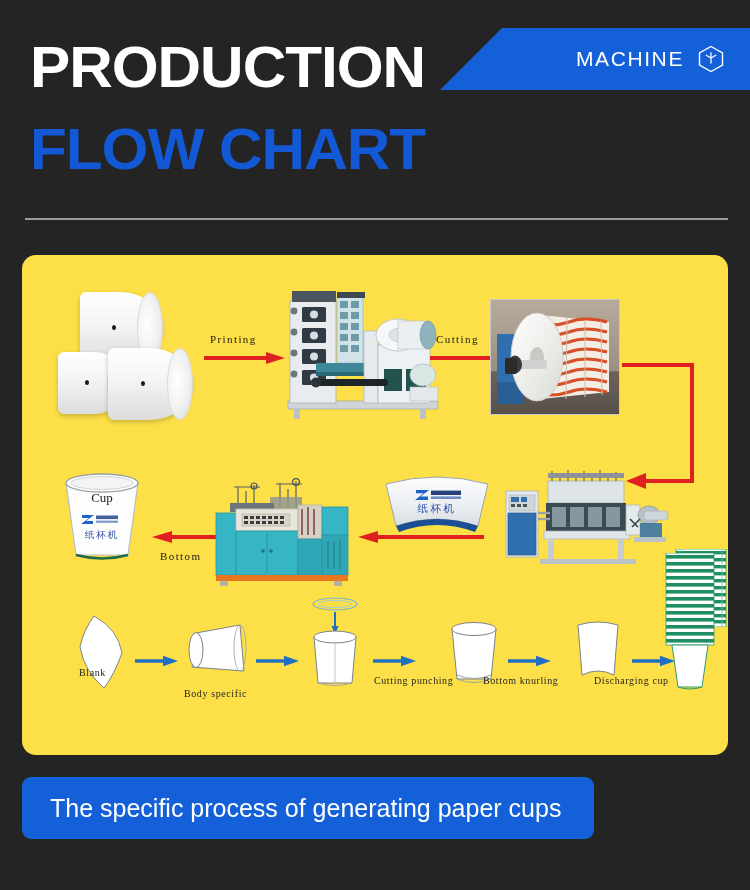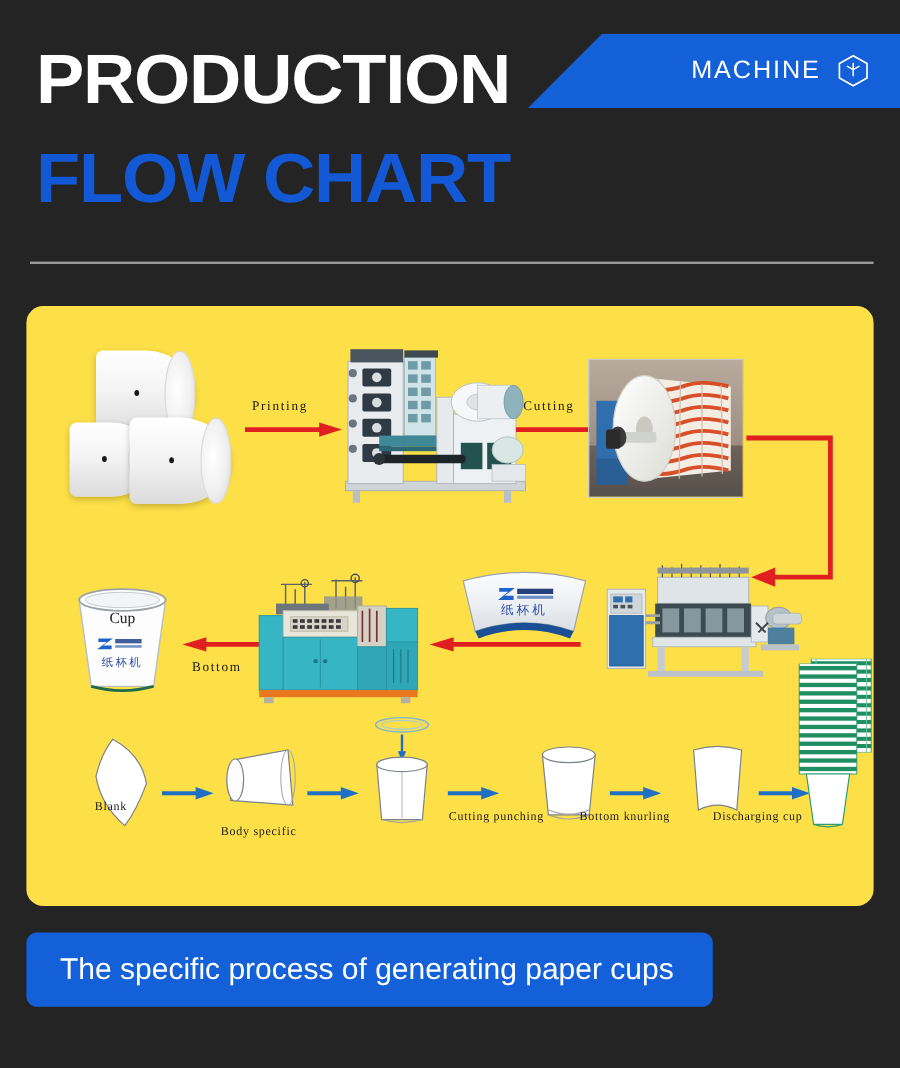--- a/index.html
+++ b/index.html
@@ -252,21 +252,21 @@
       <ellipse cx="24" cy="64.5" rx="7" ry="9" fill="#3b3b3b"></ellipse>
       <rect x="14" y="58" width="12" height="16" rx="2" fill="#2b2b2b"></rect>
     </svg>
   </div>
 
   <svg class="arrow-red" style="left:596px; top:104px; width:100px; height:148px;" viewBox="0 0 100 148">
     <path d="M4 6 L74 6 L74 122 L26 122" fill="none" stroke="#E02020" stroke-width="4"></path>
     <polygon points="28,114 8,122 28,130" fill="#E02020"></polygon>
   </svg>
 
-  <div class="node" style="left:34px; top:233px; width:92px; height:96px;">
+  <div class="node" style="left:34px; top:216px; width:92px; height:96px;">
     <svg width="92" height="96" viewBox="0 0 92 96">
       <path d="M10 12 L82 12 L72 84 L20 84 Z" fill="#fdfdfd" stroke="#b9bec2" stroke-width="1.2"></path>
       <ellipse cx="46" cy="12" rx="36" ry="9" fill="#ffffff" stroke="#9ba1a6" stroke-width="1.4"></ellipse>
       <ellipse cx="46" cy="12" rx="31" ry="6.4" fill="#f2f4f5" stroke="#c3c8cc" stroke-width="0.8"></ellipse>
       <path d="M20 84 q26 7 52 0" fill="none" stroke="#1f6b4a" stroke-width="2.4"></path>
       <text x="46" y="31" text-anchor="middle" font-family="Liberation Serif, serif" font-size="13" fill="#1a1a1a">Cup</text>
 
       <g transform="translate(26,44)">
         <path d="M0 0 L12 0 L4 6 L11 6 L11 9 L-1 9 L7 3 L0 3 Z" fill="#1E63C8"></path>
         <rect x="14" y="0.5" width="22" height="3.6" fill="#2a4f8f" opacity="0.9"></rect>

